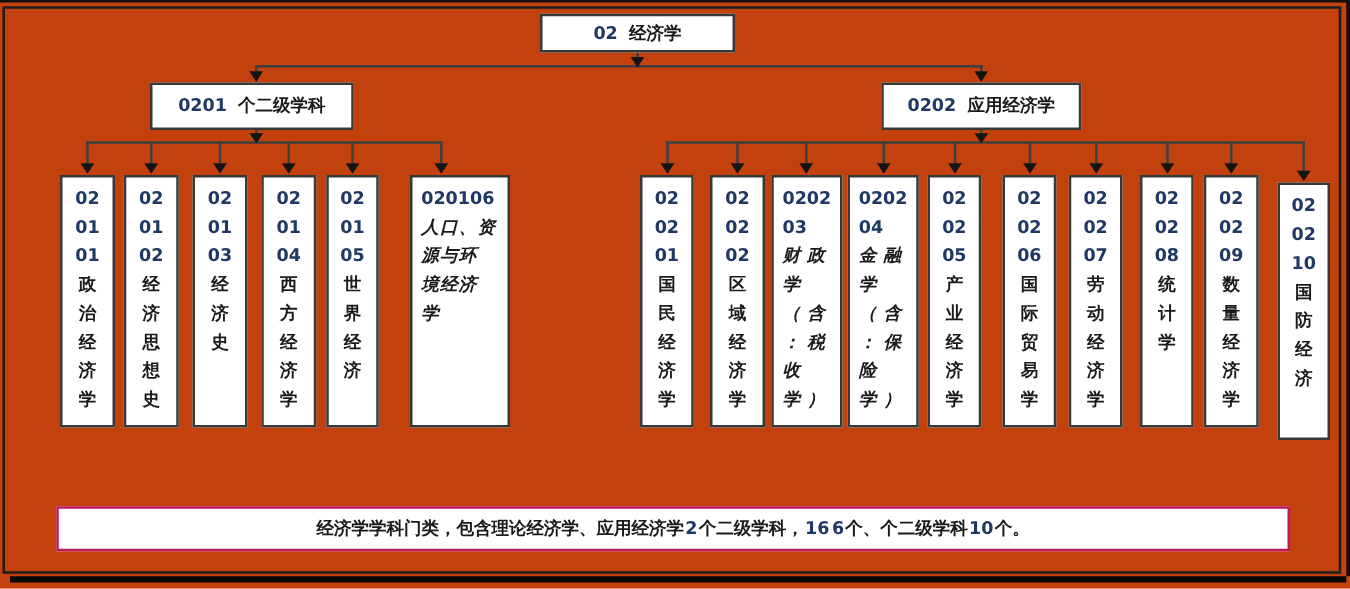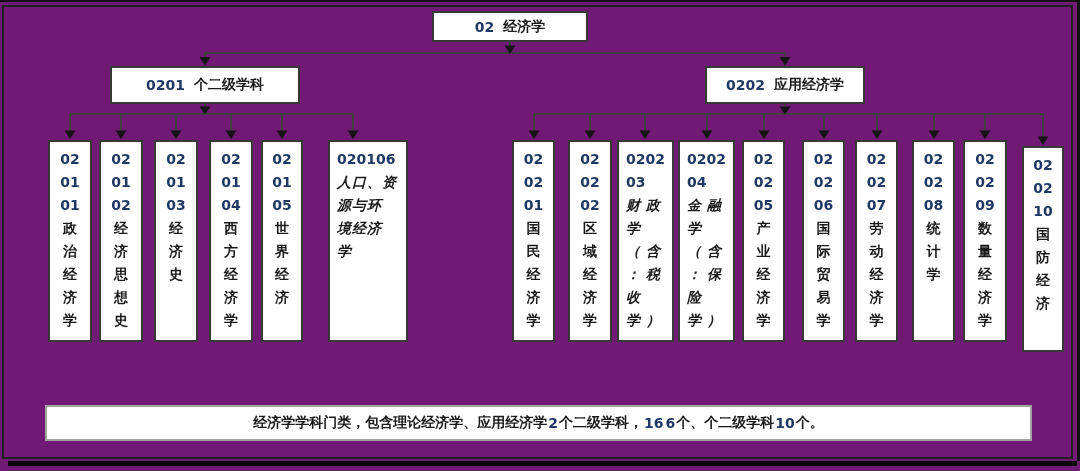--- a/index.html
+++ b/index.html
@@ -1,18 +1,18 @@
 <!DOCTYPE html>
 <html><head>
 <meta charset="utf-8">
 <title>02 经济学 学科门类</title>
 <style>
   html,body { margin:0; padding:0; background:#ffffff; }
   .canvas {
-    position:relative; width:1080px; height:471px; background:#701a75;
+    position:relative; width:1080px; height:471px; background:#c2410c;
     font-family:"DejaVu Sans","Liberation Sans",sans-serif;
     font-weight:bold; color:#1a1a1a; overflow:hidden;
   }
   
   .frame {
     position:absolute; left:2px; top:5px; width:1071px; height:454px;
     border:2px solid #1f1f1f; box-sizing:border-box; background:transparent;
   }
   .edge-top    { position:absolute; left:0; top:0; width:1080px; height:2px; background:#111; }
   .edge-right  { position:absolute; right:0; top:0; width:3px; height:461px; background:#111; }
@@ -34,21 +34,21 @@
   }
   .vnode .code, .vnode .name { display:block; white-space:pre-line; }
   .vnode.wide { text-align:left; padding-left:7px; padding-right:5px; }
   .vnode.wide .name { letter-spacing:1px;font-style:italic; }
   .vnode.spread .name { letter-spacing:0.42em; }
   .code { color:#1F3864; }
   .name { color:#1a1a1a; }
 
   .summary {
     position:absolute; left:45px; top:405px; width:987px; height:36px;
-    box-sizing:border-box; border:2px solid #a3a3a3; background:#fff;
+    box-sizing:border-box; border:2px solid #be185d; background:#fff;
     display:flex; align-items:center; justify-content:center;
     font-size:14px;
   }
   .summary .num { color:#1F3864; padding:0 1px; }
 </style>
 </head>
 <body>
 
 <div class="canvas">
 
@@ -111,21 +111,21 @@
       <polygon points="979.5,130.5 990.5,130.5 985,139"></polygon>
       <polygon points="1037.5,136.5 1048.5,136.5 1043,145"></polygon>
     </g>
   </svg>
 
   <div class="node hnode" style="left:432px;top:11px;width:156px;height:31px;">
     <span class="code">02</span>
       <span class="name">经济学</span>
   </div>
 
-  <div class="node hnode" style="left:110px;top:66px;width:190px;height:38px;text-align:center;">
+  <div class="node hnode" style="left:120px;top:66px;width:163px;height:38px;text-align:center;">
     <span class="code">0201</span>
       <span class="name">个二级学科</span>
   </div>
   <div class="node hnode" style="left:705px;top:66px;width:160px;height:38px;">
     <span class="code">0202</span>
       <span class="name">应用经济学</span>
   </div>
 
   <div class="node vnode" style="left:48px;top:140px;width:44px;">
     <span class="code">02

